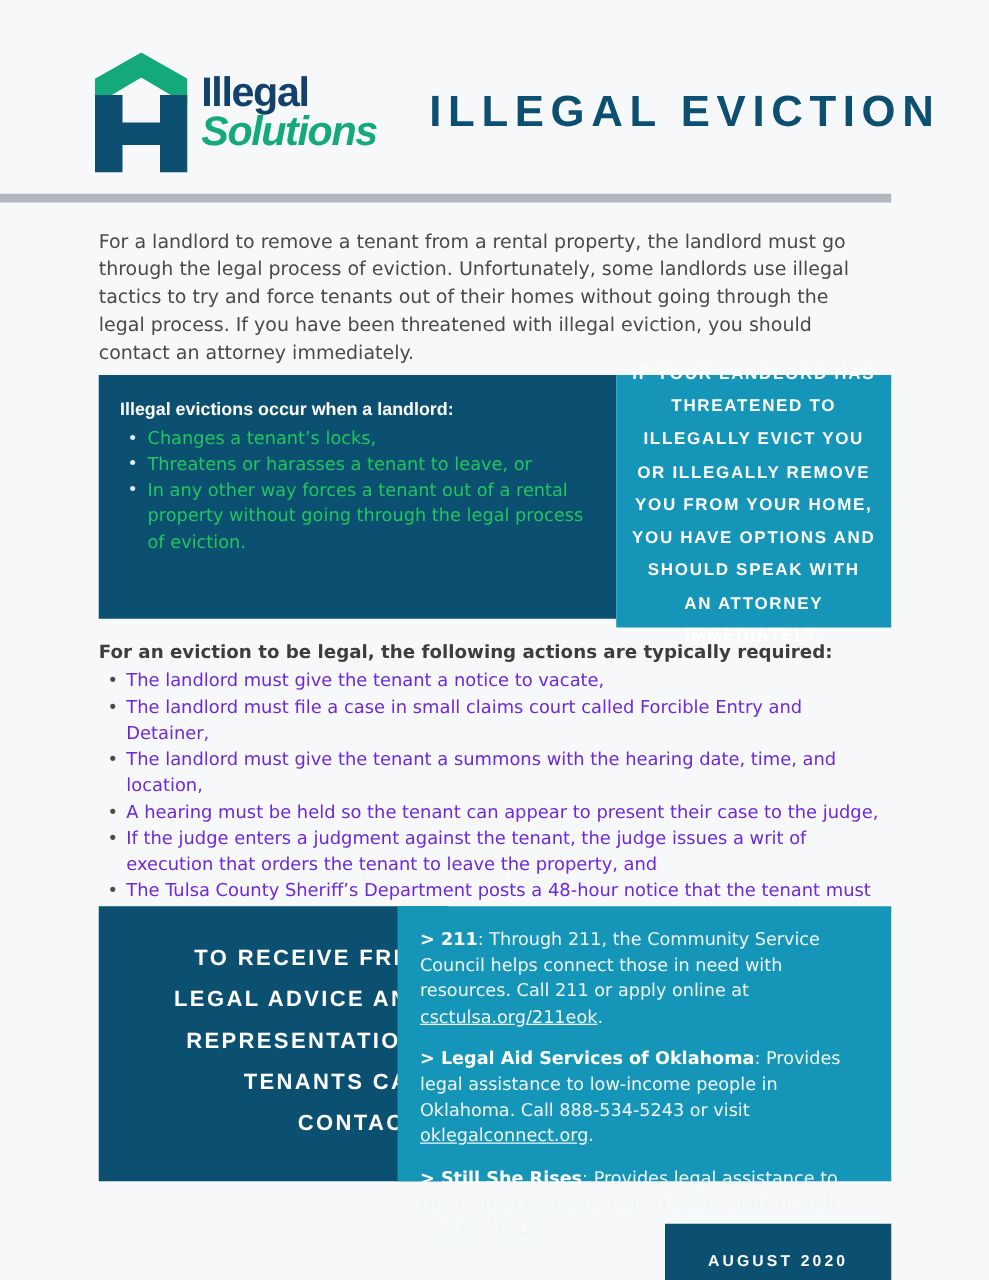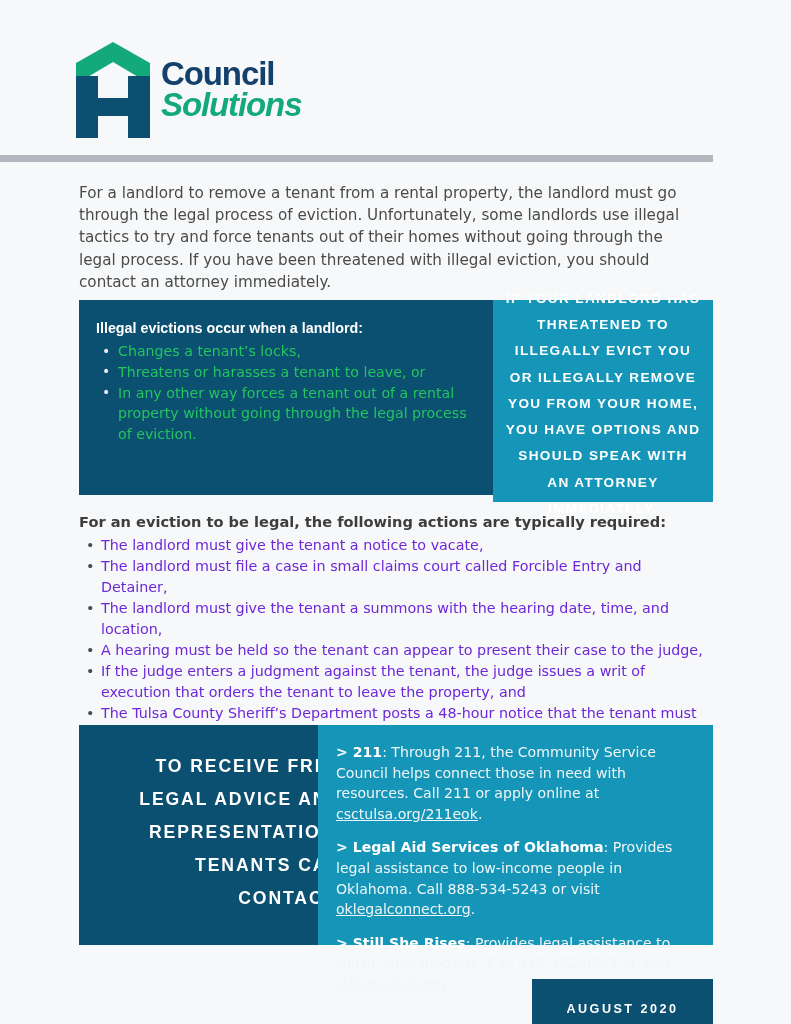--- a/index.html
+++ b/index.html
@@ -282,25 +282,26 @@
   <div class="logo-block">
     <div class="logo-mark">
       <svg class="logo-roof" viewBox="0 0 74 42">
         <polygon points="37,0 74,21 74,42 37,20 0,42 0,21" fill="#13a97b"></polygon>
       </svg>
       <svg class="logo-h" viewBox="0 0 74 62">
         <polygon points="0,0 22,0 22,22 52,22 52,0 74,0 74,62 52,62 52,40 22,40 22,62 0,62" fill="#0d4f70"></polygon>
       </svg>
     </div>
     <div class="logo-words">
-      <span class="logo-word-1">Council</span>
+      <span class="logo-word-1">Illegal</span>
       <span class="logo-word-2">Solutions</span>
     </div>
   </div>
 
+  <h1 class="header-title">ILLEGAL EVICTION</h1>
 </div>
 
 <div class="divider"></div>
 
 <p class="intro">For a landlord to remove a tenant from a rental property, the landlord must go through the legal process of eviction. Unfortunately, some landlords use illegal tactics to try and force tenants out of their homes without going through the legal process. If you have been threatened with illegal eviction, you should contact an attorney immediately.</p>
 
 <div class="feature-row">
 
   <div class="feature-navy">
     <div class="feature-heading">Illegal evictions occur when a landlord:</div>

